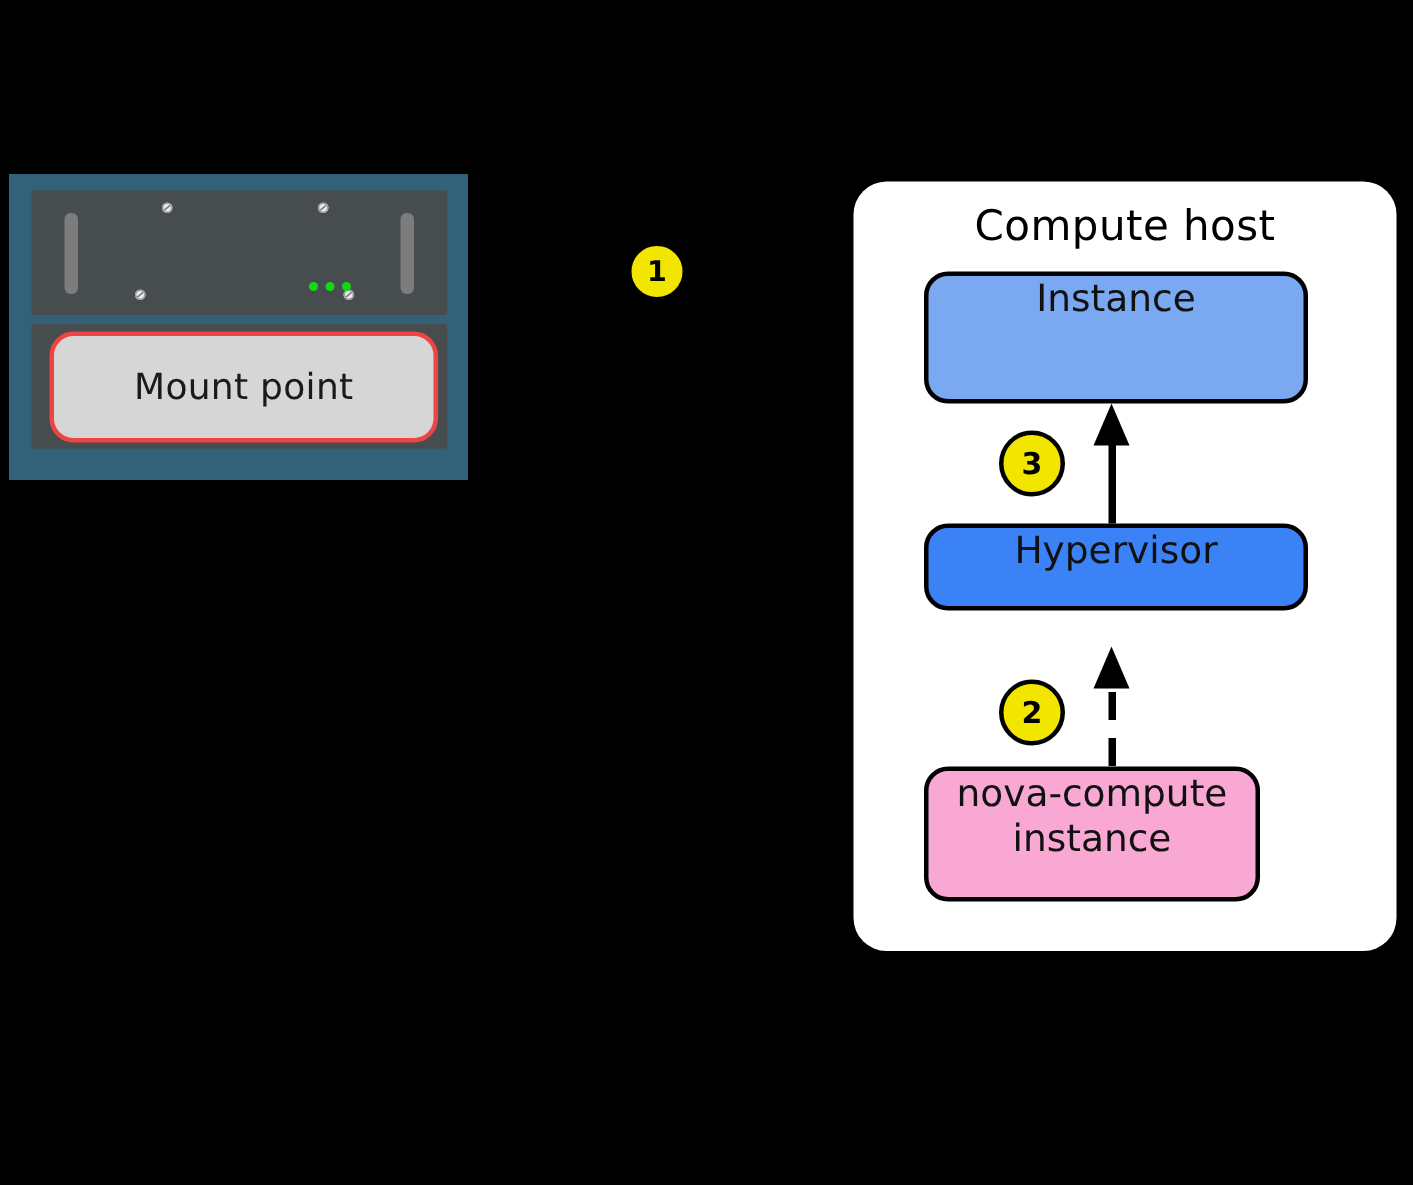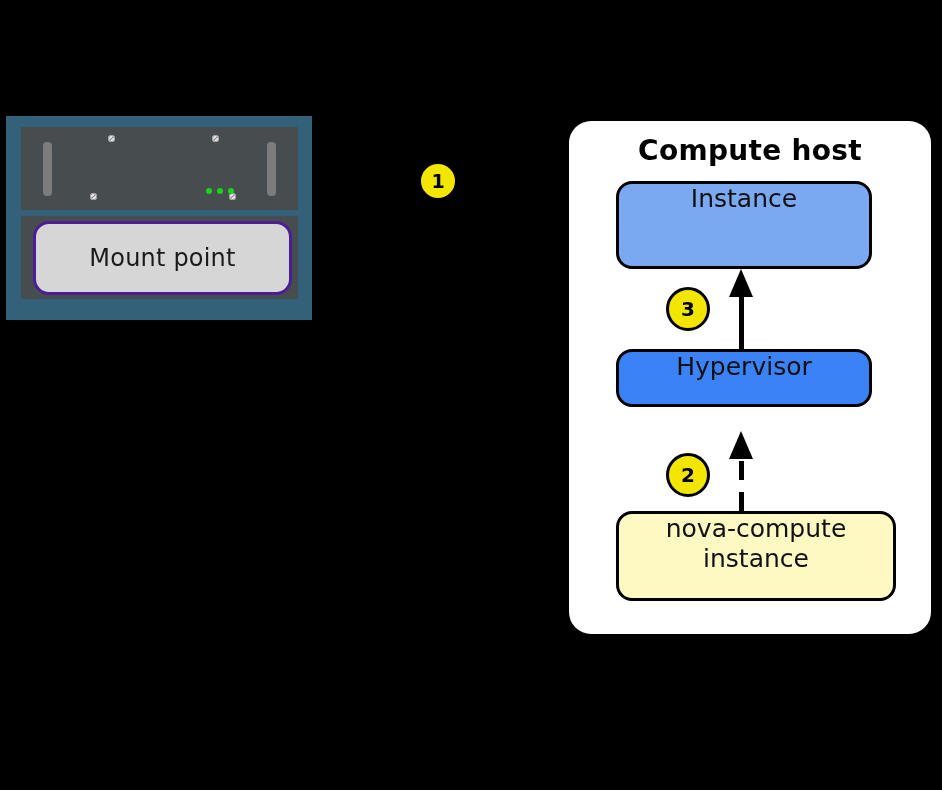--- a/index.html
+++ b/index.html
@@ -78,21 +78,21 @@
     background: #14d814;
   }
 
   .mount-point-box {
     position: absolute;
     left: 33px;
     top: 221px;
     width: 259px;
     height: 74px;
     background: #d6d6d6;
-    border: 3px solid #4c1d95;
+    border: 3px solid #ef4444;
     border-radius: 16px;
     box-sizing: border-box;
     display: flex;
     align-items: center;
     justify-content: center;
     font-size: 24px;
     color: #1a1a1a;
     letter-spacing: 0.2px;
   }
 
@@ -127,21 +127,21 @@
     border-radius: 22px;
     box-sizing: border-box;
   }
   .compute-host-title {
     position: absolute;
     left: 0;
     top: 13px;
     width: 100%;
     text-align: center;
     font-size: 28px;
-    font-weight: bold;
+    font-weight: normal;
     color: #000000;
     letter-spacing: 0.3px;
   }
 
   .node {
     position: absolute;
     border: 3px solid #000000;
     border-radius: 16px;
     box-sizing: border-box;
     display: flex;
@@ -161,23 +161,23 @@
   .node-hypervisor {
     left: 47px;
     top: 228px;
     width: 256px;
     height: 58px;
     background: #3b82f6;
   }
   .node-nova {
     left: 47px;
     top: 390px;
-    width: 280px;
+    width: 224px;
     height: 90px;
-    background: #fef9c3;
+    background: #f9a8d4;
   }
 
   
   .arrow {
     position: absolute;
     left: 168px;
   }
   .arrow-solid {
     top: 148px;
     height: 80px;

